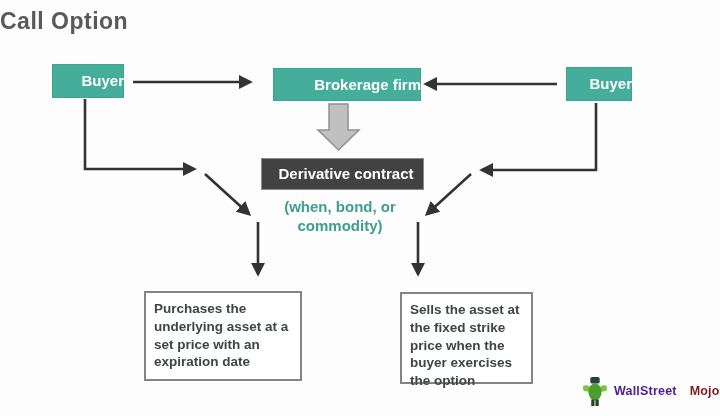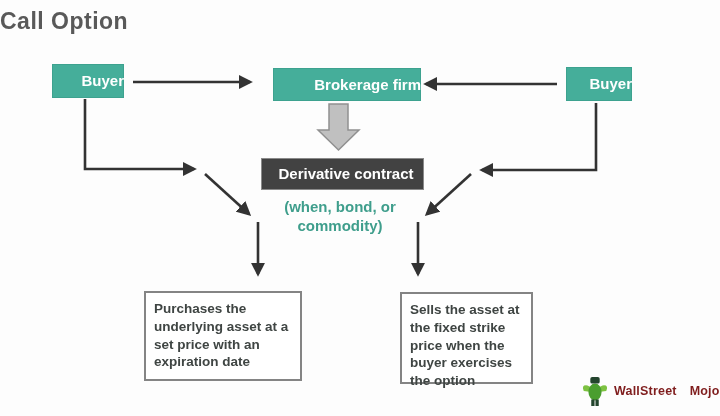--- a/index.html
+++ b/index.html
@@ -49,21 +49,21 @@
     box-sizing:border-box;
   }
   #buyer-outcome{left:135px;top:291px;width:158px;height:90px;margin-left:9px;}
   #seller-outcome{left:400px;top:292px;width:133px;height:92px;}
   #arrow-layer{left:0;top:0;width:720px;height:416px;pointer-events:none;}
   #logo{
     left:580px;top:375px;
     display:flex;align-items:center;gap:4px;
   }
   #logo-text{font-size:12.5px;font-weight:bold;letter-spacing:0.2px;}
-  #logo-text .navy{color:#7f1d1d;}
+  #logo-text .navy{color:#4c1d95;}
   #logo-text .green{color:#7f1d1d;margin-left:13px;}
 </style>
 </head>
 <body>
 
 <div id="canvas">
 
   <div id="title" class="abs">Call Option</div>
 
   <div id="buyer-box" class="abs teal-box">

